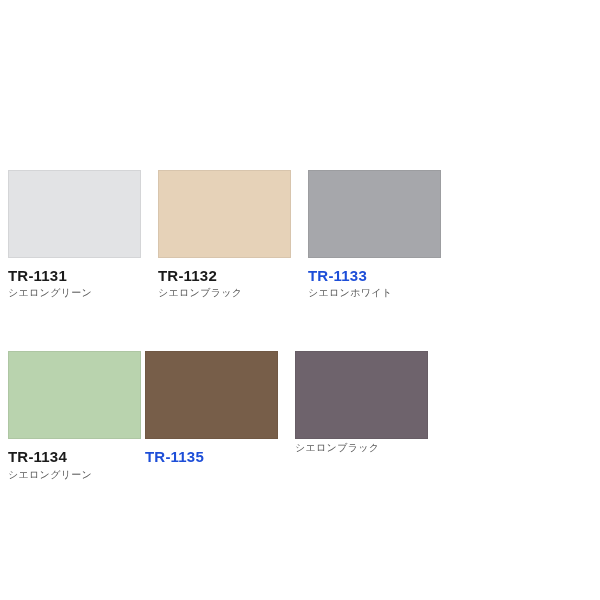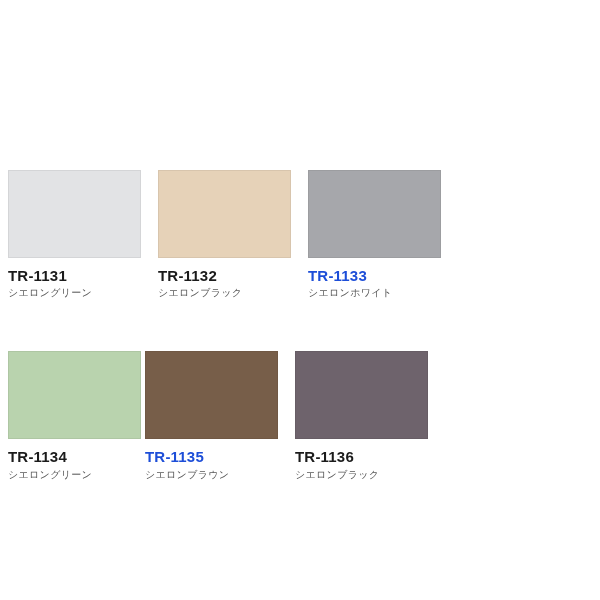--- a/index.html
+++ b/index.html
@@ -102,23 +102,21 @@
 
     <div class="swatch-cell">
       <span class="swatch-chip" style="background-color: rgb(185, 211, 174);"></span>
       <span class="swatch-code" style="color: rgb(27, 27, 27);">TR-1134</span>
       <span class="swatch-name" style="color: rgb(90, 90, 90);">シエロングリーン</span>
     </div>
 
     <div class="swatch-cell">
       <span class="swatch-chip" style="background-color: rgb(119, 94, 73);"></span>
       <span class="swatch-code" style="color: #1d4ed8;">TR-1135</span>
-      <span class="swatch-name" style="color: rgb(90, 90, 90);">シエロンブラウン</span>
     </div>
 
     <div class="swatch-cell">
       <span class="swatch-chip" style="background-color: rgb(110, 99, 108);"></span>
-      <span class="swatch-code" style="color: rgb(27, 27, 27);">TR-1136</span>
       <span class="swatch-name" style="color: rgb(90, 90, 90);">シエロンブラック</span>
     </div>
 
   </div>
 </div>
 
 </body></html>

